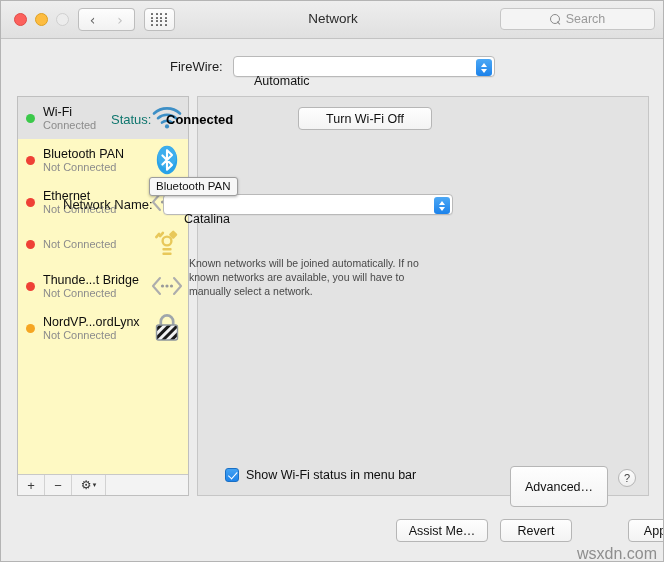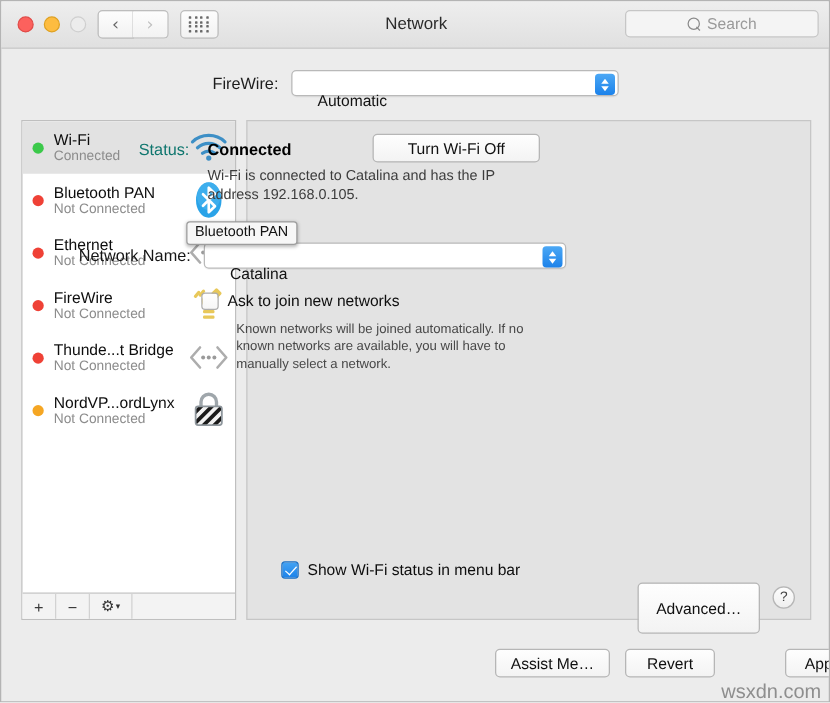--- a/index.html
+++ b/index.html
@@ -108,21 +108,21 @@
   .parrows .ad { border-top: 4px solid #ffffff; }
 
   #location-popup {
     position: absolute; left: 232px; top: 55px; width: 262px;
   }
 
   
   #sidebar {
     position: absolute; left: 16px; top: 95px;
     width: 172px; height: 400px;
-    background: #ffffff;
+    background: #fef9c3;
     border: 1px solid #bfbfbf;
   }
   #service-list { position: relative; height: 378px; overflow: hidden; }
   .service {
     position: relative;
     height: 42px;
     display: flex; align-items: center;
     padding-left: 8px;
   }
   .service.selected { background: #e2e2e2; }
@@ -206,21 +206,21 @@
     border: solid #ffffff; border-width: 0 1.8px 1.8px 0;
     transform: rotate(42deg) translate(-0.5px, -1px);
   }
   .cb-label { font-size: 12.5px; color: #0e0e0e; }
 
   #ask-join-desc {
     position: absolute; left: 188px; top: 255px; width: 232px;
     font-size: 10.5px; color: #484848; line-height: 14px;
   }
 
-  #show-status-row { position: absolute; left: 224px; top: 448px; display: flex; align-items: center; gap: 7px; justify-content: flex-end; }
+  #show-status-row { position: absolute; left: 224px; top: 467px; display: flex; align-items: center; gap: 7px; justify-content: flex-end; }
 
   #advanced-btn {
     position: absolute; left: 509px; top: 465px;
     width: 98px; height: 41px;
     background: linear-gradient(to bottom, #fefefe, #f3f3f3);
     border: 1px solid #b6b6b6; border-radius: 4px;
     font-size: 12.5px; color: #101010;
     display: flex; align-items: center; justify-content: center;
   }
   #help-btn {
@@ -347,21 +347,20 @@
               <path d="M23 2 L30 10 L23 18" fill="none" stroke="#adadad" stroke-width="2.1" stroke-linejoin="round" stroke-linecap="round"></path>
               <circle cx="11.5" cy="10" r="1.6" fill="#9a9a9a"></circle>
               <circle cx="16" cy="10" r="1.6" fill="#9a9a9a"></circle>
               <circle cx="20.5" cy="10" r="1.6" fill="#9a9a9a"></circle>
             </svg>
           </span>
         </div>
         <div class="service">
           <span class="dot" style="background: rgb(239, 65, 54);"></span>
           <div class="svc-text">
-            <div class="svc-name">FireWire</div>
             <div class="svc-status">Not Connected</div>
           </div>
           <span class="svc-icon">
             <svg width="28" height="28" viewBox="0 0 28 28">
               <circle cx="14" cy="11" r="4.4" fill="none" stroke="#e8c85a" stroke-width="2.4"></circle>
               <rect x="17" y="1.5" width="6.4" height="6.4" rx="1.2" fill="#e8c85a" transform="rotate(45 20.2 4.7)"></rect>
               <rect x="3.4" y="2.2" width="2.6" height="6.6" rx="1.1" fill="#e8c85a" transform="rotate(40 4.7 5.5)"></rect>
               <rect x="7.2" y="1.2" width="2.6" height="6.6" rx="1.1" fill="#e8c85a" transform="rotate(40 8.5 4.5)"></rect>
               <rect x="9.4" y="18" width="9.2" height="2.5" rx="1" fill="#e8c85a"></rect>
               <rect x="9.4" y="22.4" width="9.2" height="2.5" rx="1" fill="#e8c85a"></rect>
@@ -421,36 +420,31 @@
       </div>
     </div>
   </div>
 
   <div id="tooltip">Bluetooth PAN</div>
 
   <div id="panel"></div>
 
   <div id="status-label">Status:</div>
   <div id="status-value">Connected</div>
-  <div id="status-desc">Wi-Fi is connected to Catalina and has the IP address 192.168.0.105.</div>
   <div id="turn-wifi-off">Turn Wi-Fi Off</div>
 
   <div id="netname-label">Network Name:</div>
   <div id="netname-popup" class="popup">
     <span class="ptext">Catalina</span>
     <span class="parrows">
       <span class="au"></span>
         <span class="ad"></span>
     </span>
   </div>
 
-  <div id="ask-join-row">
-    <span class="cbox" id="ask-join-box"></span>
-    <span class="cb-label">Ask to join new networks</span>
-  </div>
   <div id="ask-join-desc">Known networks will be joined automatically. If no known networks are available, you will have to manually select a network.</div>
 
   <div id="show-status-row">
     <span class="cbox on" id="show-status-box"></span>
     <span class="cb-label">Show Wi-Fi status in menu bar</span>
   </div>
 
   <div id="advanced-btn">Advanced…</div>
   <div id="help-btn">?</div>
 

